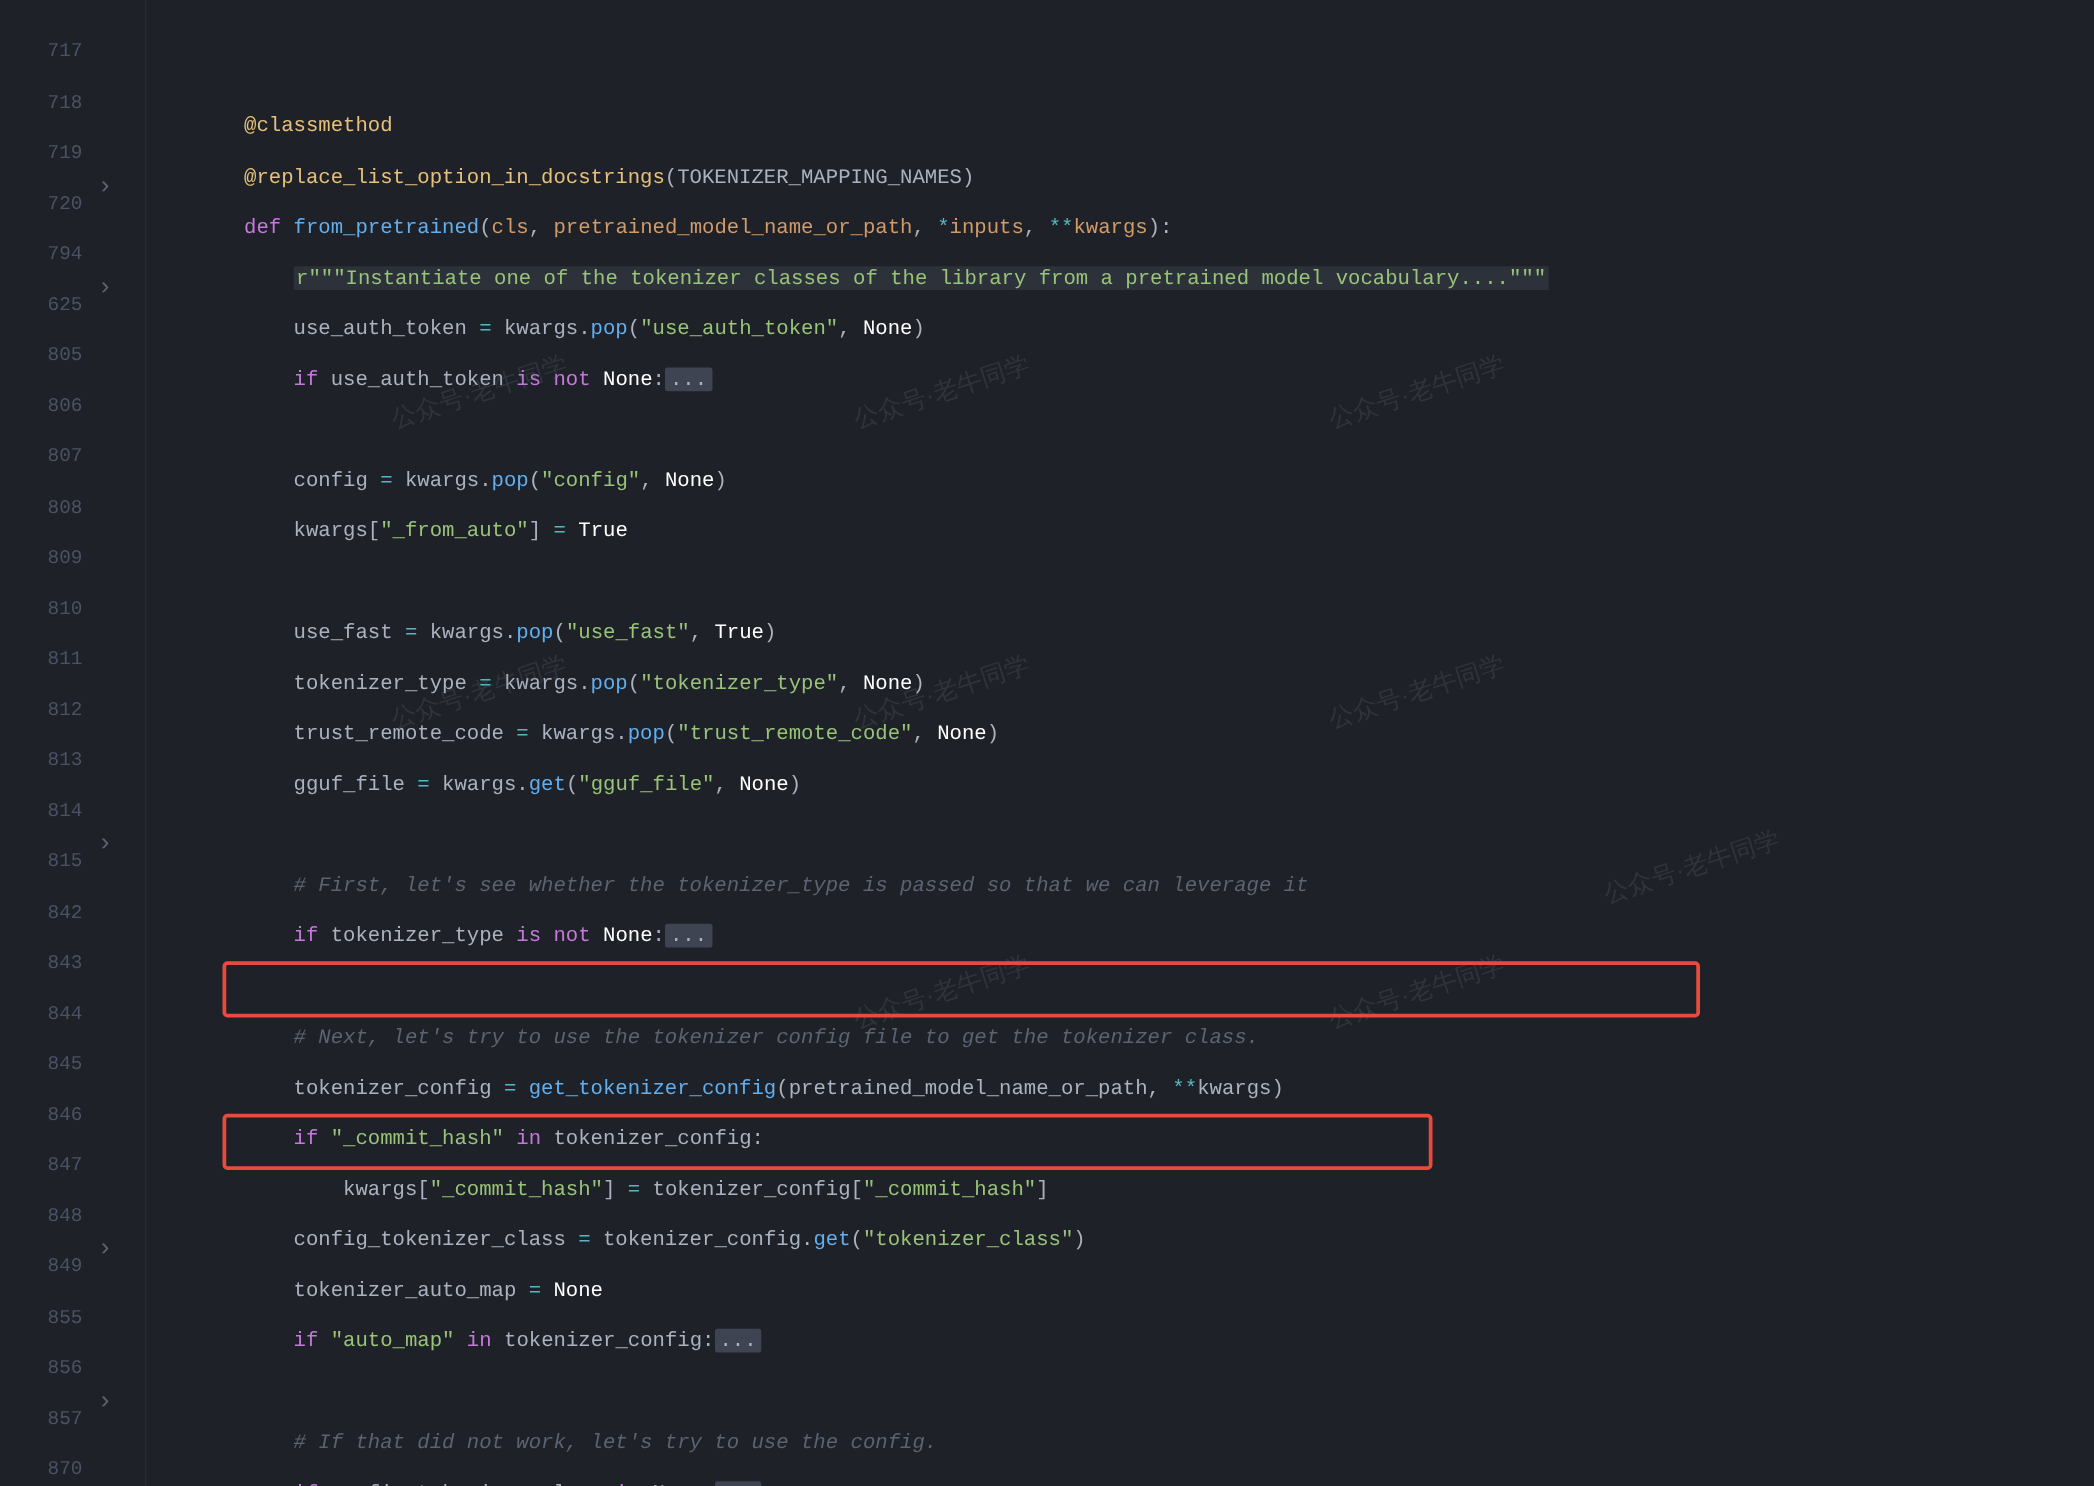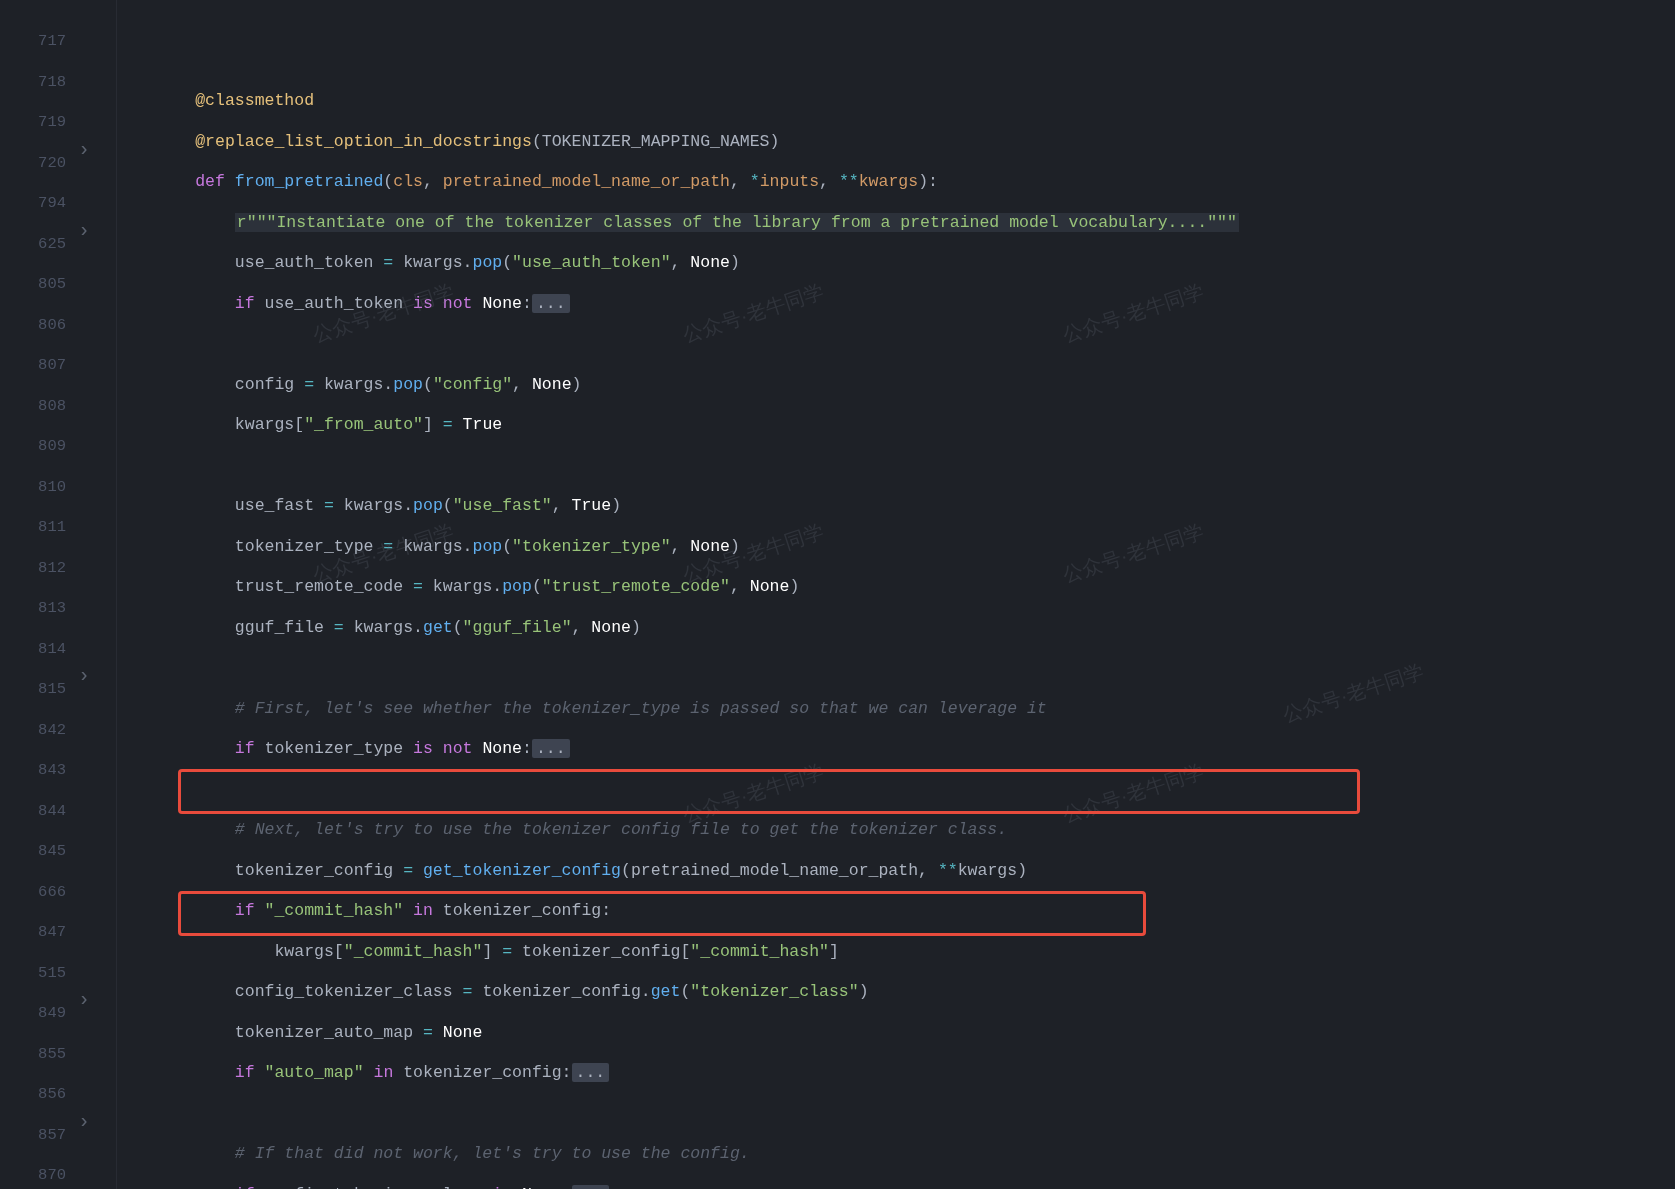--- a/index.html
+++ b/index.html
@@ -118,23 +118,23 @@
       <div class="ln">810</div>
       <div class="ln">811</div>
       <div class="ln">812</div>
       <div class="ln">813</div>
       <div class="ln">814</div>
       <div class="ln">815</div>
       <div class="ln">842</div>
       <div class="ln">843</div>
       <div class="ln">844</div>
       <div class="ln">845</div>
-      <div class="ln">666</div>
+      <div class="ln">846</div>
       <div class="ln">847</div>
-      <div class="ln">515</div>
+      <div class="ln">848</div>
       <div class="ln">849</div>
       <div class="ln">855</div>
       <div class="ln">856</div>
       <div class="ln">857</div>
       <div class="ln">870</div>
     </div>
   <div class="fold-col" id="foldcol">
       <div class="fold"></div>
       <div class="fold"></div>
       <div class="fold"></div>

